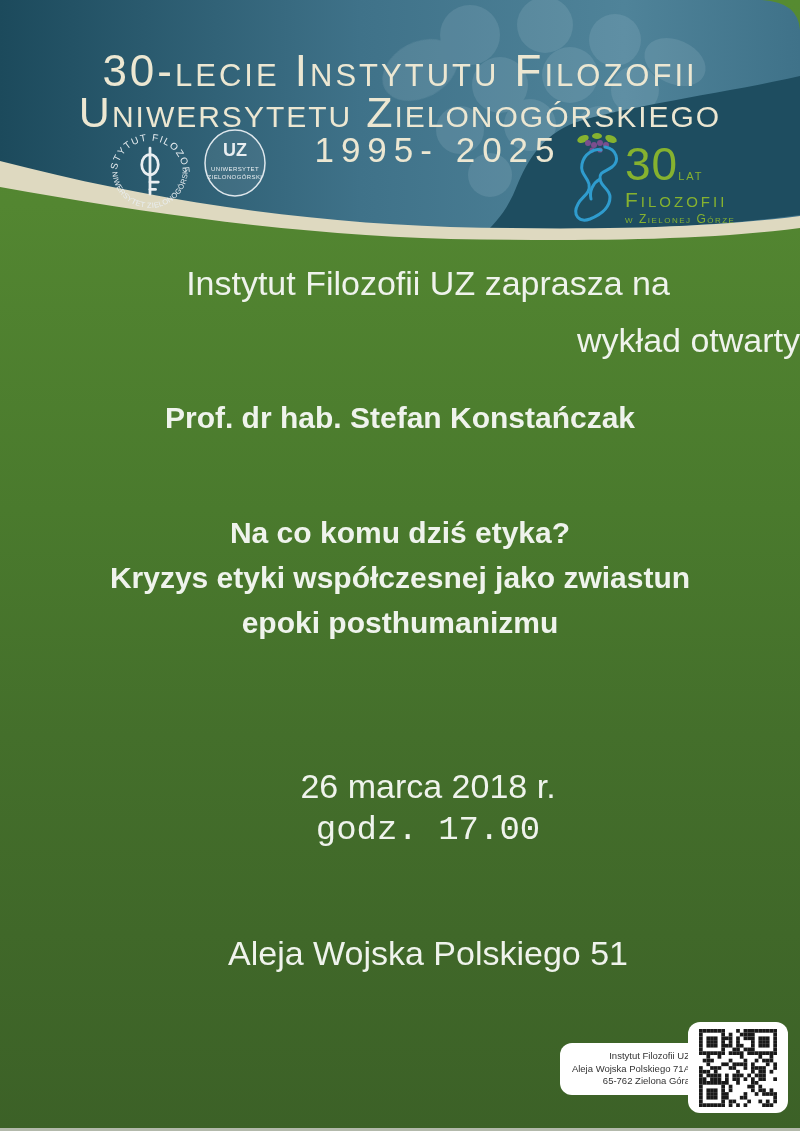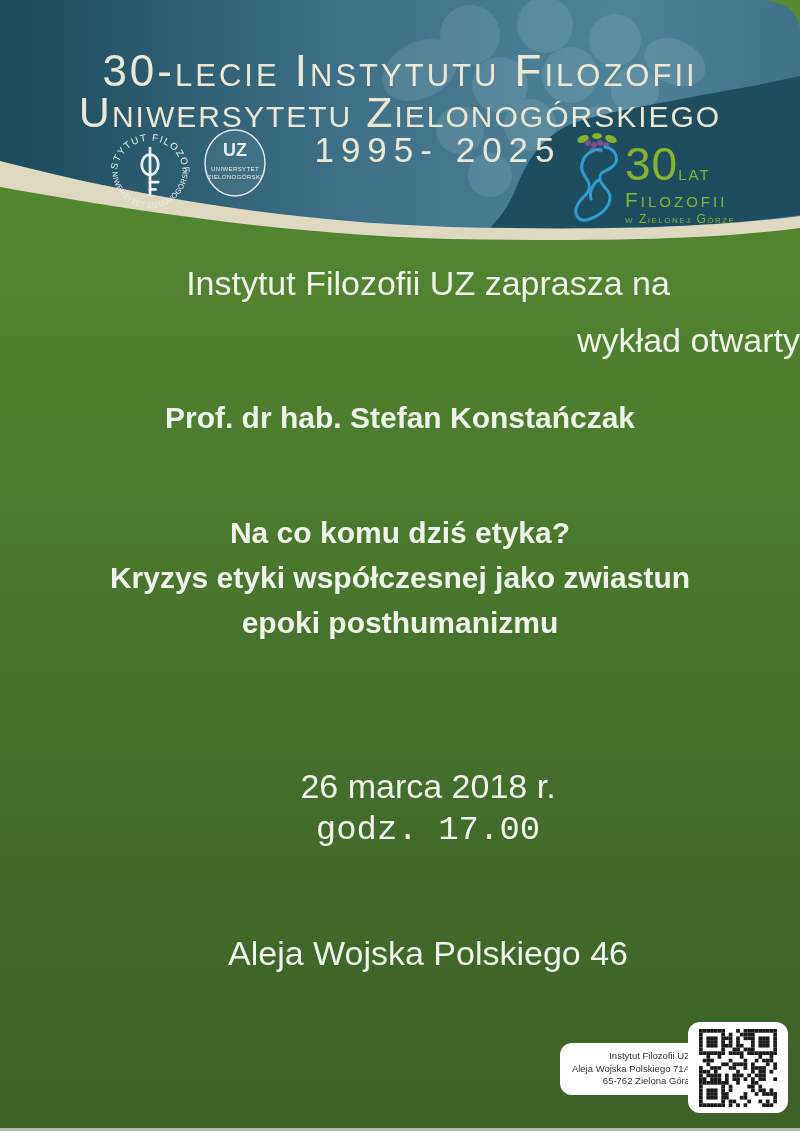--- a/index.html
+++ b/index.html
@@ -12,21 +12,21 @@
   .title-block{position:absolute;left:0;top:0;width:800px;text-align:center;color:var(--title-cream);}
   .t1{position:absolute;left:0;top:30px;width:100%;font-size:44px;font-variant:small-caps;letter-spacing:3px;white-space:nowrap;margin-top:16px;}
   .t2{position:absolute;left:0;top:88px;width:100%;font-size:43px;font-variant:small-caps;letter-spacing:2px;white-space:nowrap;}
   .years{position:absolute;left:0;top:130px;width:100%;font-size:35px;letter-spacing:7px;white-space:nowrap;padding-left:38px;}
   .logo-if{position:absolute;left:104px;top:126px;width:92px;height:92px;}
   .logo-uz{position:absolute;left:202px;top:126px;width:66px;height:74px;}
   .logo-30{position:absolute;left:565px;top:133px;width:210px;height:95px;color:var(--logo-green);}
   .logo-30 .fig{position:absolute;left:0;top:0;}
   .l30-text{position:absolute;left:60px;top:8px;line-height:1;white-space:nowrap;}
   .n30{font-size:46px;letter-spacing:1px;}
-  .lat{font-size:21px;font-variant:small-caps;letter-spacing:2px;}
+  .lat{font-size:15px;font-variant:small-caps;letter-spacing:2px;}
   .fil{font-size:21px;font-variant:small-caps;letter-spacing:3px;margin-top:2px;}
   .wzg{font-size:12px;font-variant:small-caps;letter-spacing:1.5px;margin-top:3px;}
   .line{position:absolute;left:56px;width:744px;text-align:center;color:var(--text-light);white-space:nowrap;}
   .line.full{left:0;width:800px;}
   .fs-reg{font-size:34px;font-weight:400;}
   .fs-bold{font-size:30px;font-weight:700;}
   .pos-invite1{top:264px;} .pos-invite2{top:321px;text-align:right;}
   .pos-speaker{top:401px;}
   .pos-lec1{top:516px;} .pos-lec2{top:561px;} .pos-lec3{top:606px;}
   .pos-date{top:767px;} .pos-time{top:811px;font-family:Liberation Mono, monospace;}
@@ -150,21 +150,21 @@
 
   <div class="line full fs-bold pos-speaker">Prof. dr hab. Stefan Konstańczak</div>
 
   <div class="line full fs-bold pos-lec1">Na co komu dziś etyka?</div>
   <div class="line full fs-bold pos-lec2">Kryzys etyki współczesnej jako zwiastun</div>
   <div class="line full fs-bold pos-lec3">epoki posthumanizmu</div>
 
   <div class="line fs-reg pos-date">26 marca 2018 r.</div>
   <div class="line fs-reg pos-time">godz. 17.00</div>
 
-  <div class="line fs-reg pos-venue2">Aleja Wojska Polskiego 46</div>
+  <div class="line fs-reg pos-venue2">Aleja Wojska Polskiego 51</div>
 
   <div class="qr-label">
     <div>Instytut Filozofii UZ</div>
     <div>Aleja Wojska Polskiego 71A</div>
     <div>65-762 Zielona Góra</div>
   </div>
   <div class="qr-card">
     <svg id="qr-svg" width="80" height="78" viewBox="0 0 84 84">
         <rect x="0" y="0" width="4" height="4" fill="#1a1a1a"></rect>
         <rect x="4" y="0" width="4" height="4" fill="#1a1a1a"></rect>

